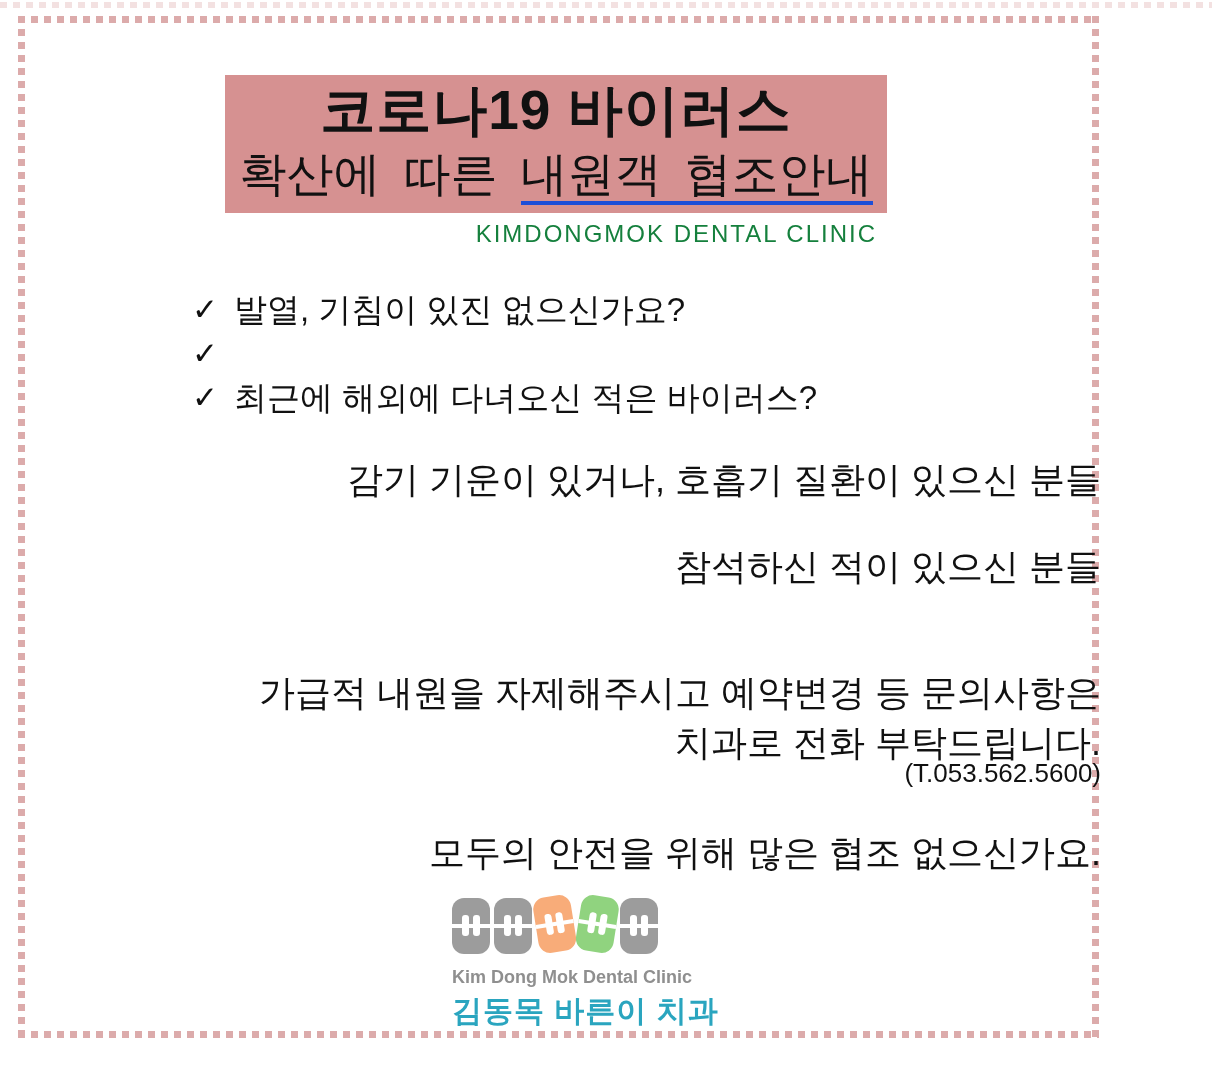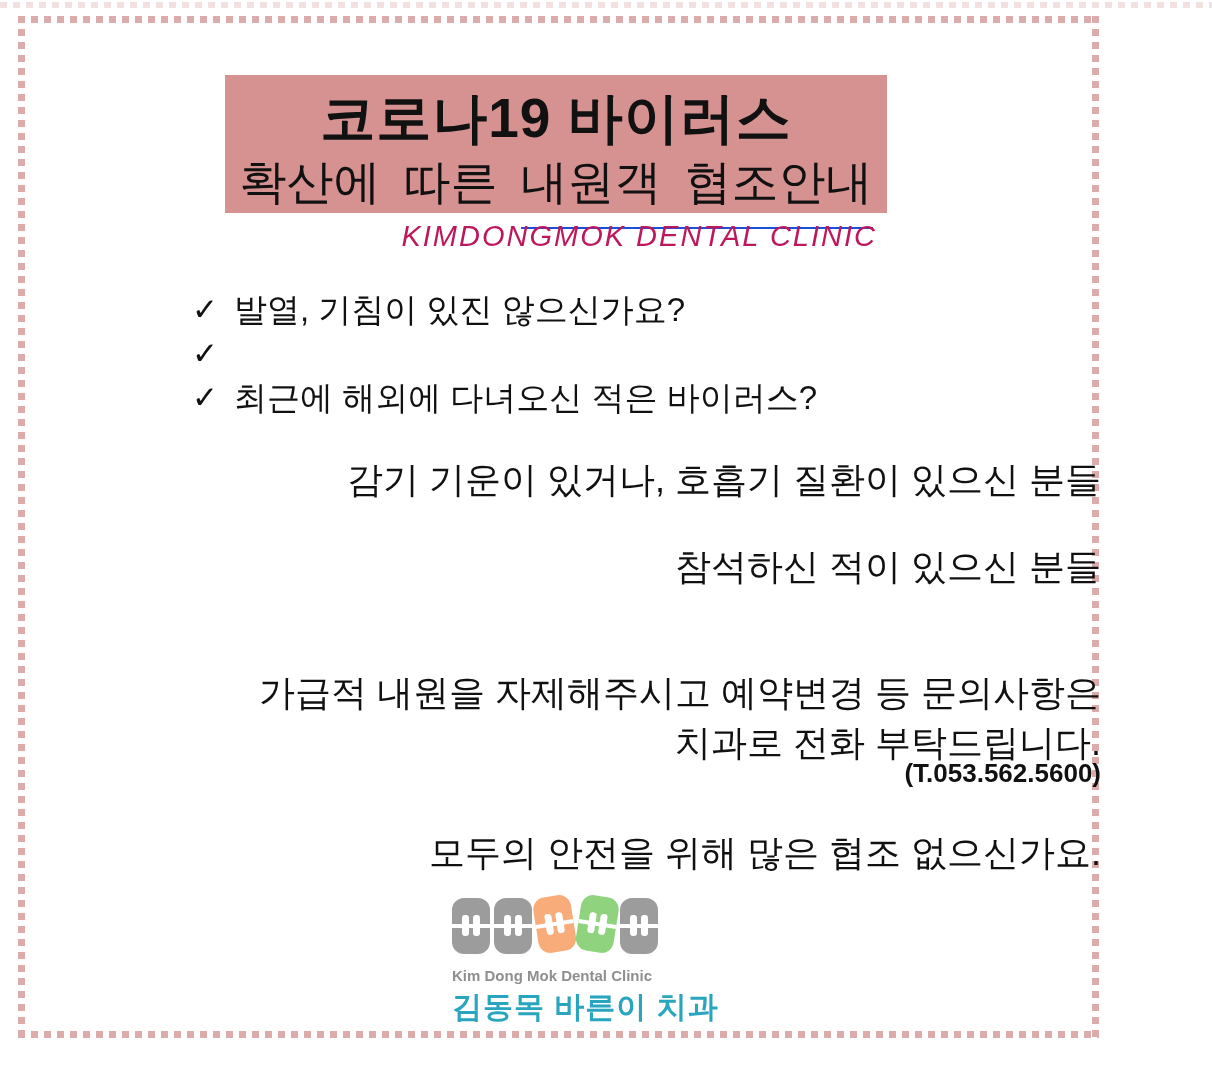--- a/index.html
+++ b/index.html
@@ -23,65 +23,65 @@
   .edge-top { top:16px; }
   .edge-bottom { top:1031px; }
   .edge-left { left:18px; }
   .edge-right { left:1092px; }
 
   .banner {
     position:absolute; left:225px; top:75px; width:662px; height:138px;
     background:#d69191; text-align:center;
   }
   .banner-line1 {
-    font-size:55px; font-weight:bold; line-height:70px; margin-top:8px;
+    font-size:55px; font-weight:bold; line-height:70px; 
     letter-spacing:1px;
   }
   .banner-line2 {
     font-size:47px; line-height:58px; word-spacing:10px;
   }
-  .underlined { border-bottom:2px solid #1d4ed8; padding-bottom:19px; }
+  .underlined { border-bottom:4px solid #1d4ed8; padding-bottom:1px; }
 
   .clinic-caption {
     position:absolute; left:225px; top:220px; width:652px;
-    text-align:right; font-style:italic; font-size:29px;
-    color:#be185d; letter-spacing:2px;
+    text-align:right; font-size:24px;
+    color:#15803d; letter-spacing:2px;
   }
 
   .checklist { position:absolute; left:192px; top:288px; }
   .check-row { display:flex; align-items:center; height:44px; font-size:33px; }
   .check-icon { font-size:31px; margin-right:16px; line-height:44px; }
 
   .p-center {
     position:absolute; left:20px; width:1081px; text-align:right;
     font-size:36px; line-height:50px;
   }
   .pos-p1 { top:455px; }
   .pos-p2 { top:542px; }
   .pos-p3 { top:668px; }
-  .pos-phone { top:757px; font-size:26px; font-weight:bold; line-height:32px; }
+  .pos-phone { top:757px; font-size:26px; font-weight:normal; line-height:32px; }
   .pos-p4 { top:828px; }
 
   .logo { position:absolute; left:452px; top:898px; width:320px; }
   .teeth { display:flex; align-items:flex-start; height:62px; }
   .tooth {
     width:38px; height:56px; border-radius:12px; position:relative;
     margin-right:4px; background:#9c9c9c;
   }
   .tooth .wire { position:absolute; top:26px; left:0; width:100%; height:4px; background:#fff; }
   .tooth .bracket {
     position:absolute; top:17px; left:50%; transform:translateX(-50%);
     display:flex;
   }
   .tooth .bar { width:7px; height:21px; background:#fff; border-radius:3px; }
   .tooth .bar + .bar { margin-left:4px; }
   .tilt-ccw { transform:rotate(-9deg) translateY(-2px); }
   .tilt-cw  { transform:rotate(9deg)  translateY(-2px); }
 
-  .logo-caption-en { font-size:15px; font-weight:bold; color:#8f8f8f; margin-top:7px; }
+  .logo-caption-en { font-size:18px; font-weight:bold; color:#8f8f8f; margin-top:7px; }
   .logo-name-kr  { font-size:30px; font-weight:bold; color:#2aa5bf; margin-top:3px; letter-spacing:1px; }
 </style>
 </head>
 <body>
 
 <div>
 
   <div class="faint-top-dots"></div>
 
   <div class="border-edge edge-h edge-top"></div>
@@ -94,21 +94,21 @@
     <div class="banner-line2">
       <span>확산에 따른 </span><span class="underlined">내원객 협조안내</span>
     </div>
   </div>
 
   <div class="clinic-caption">KIMDONGMOK DENTAL CLINIC</div>
 
   <div class="checklist">
     <div class="check-row">
       <span class="check-icon">✓</span>
-      <span>발열, 기침이 있진 않으신가요?</span>
+      <span>발열, 기침이 있진 없으신가요?</span>
     </div>
     <div class="check-row">
       <span class="check-icon">✓</span>
     </div>
     <div class="check-row">
       <span class="check-icon">✓</span>
       <span>최근에 해외에 다녀오신 적은 바이러스?</span>
     </div>
   </div>
 

